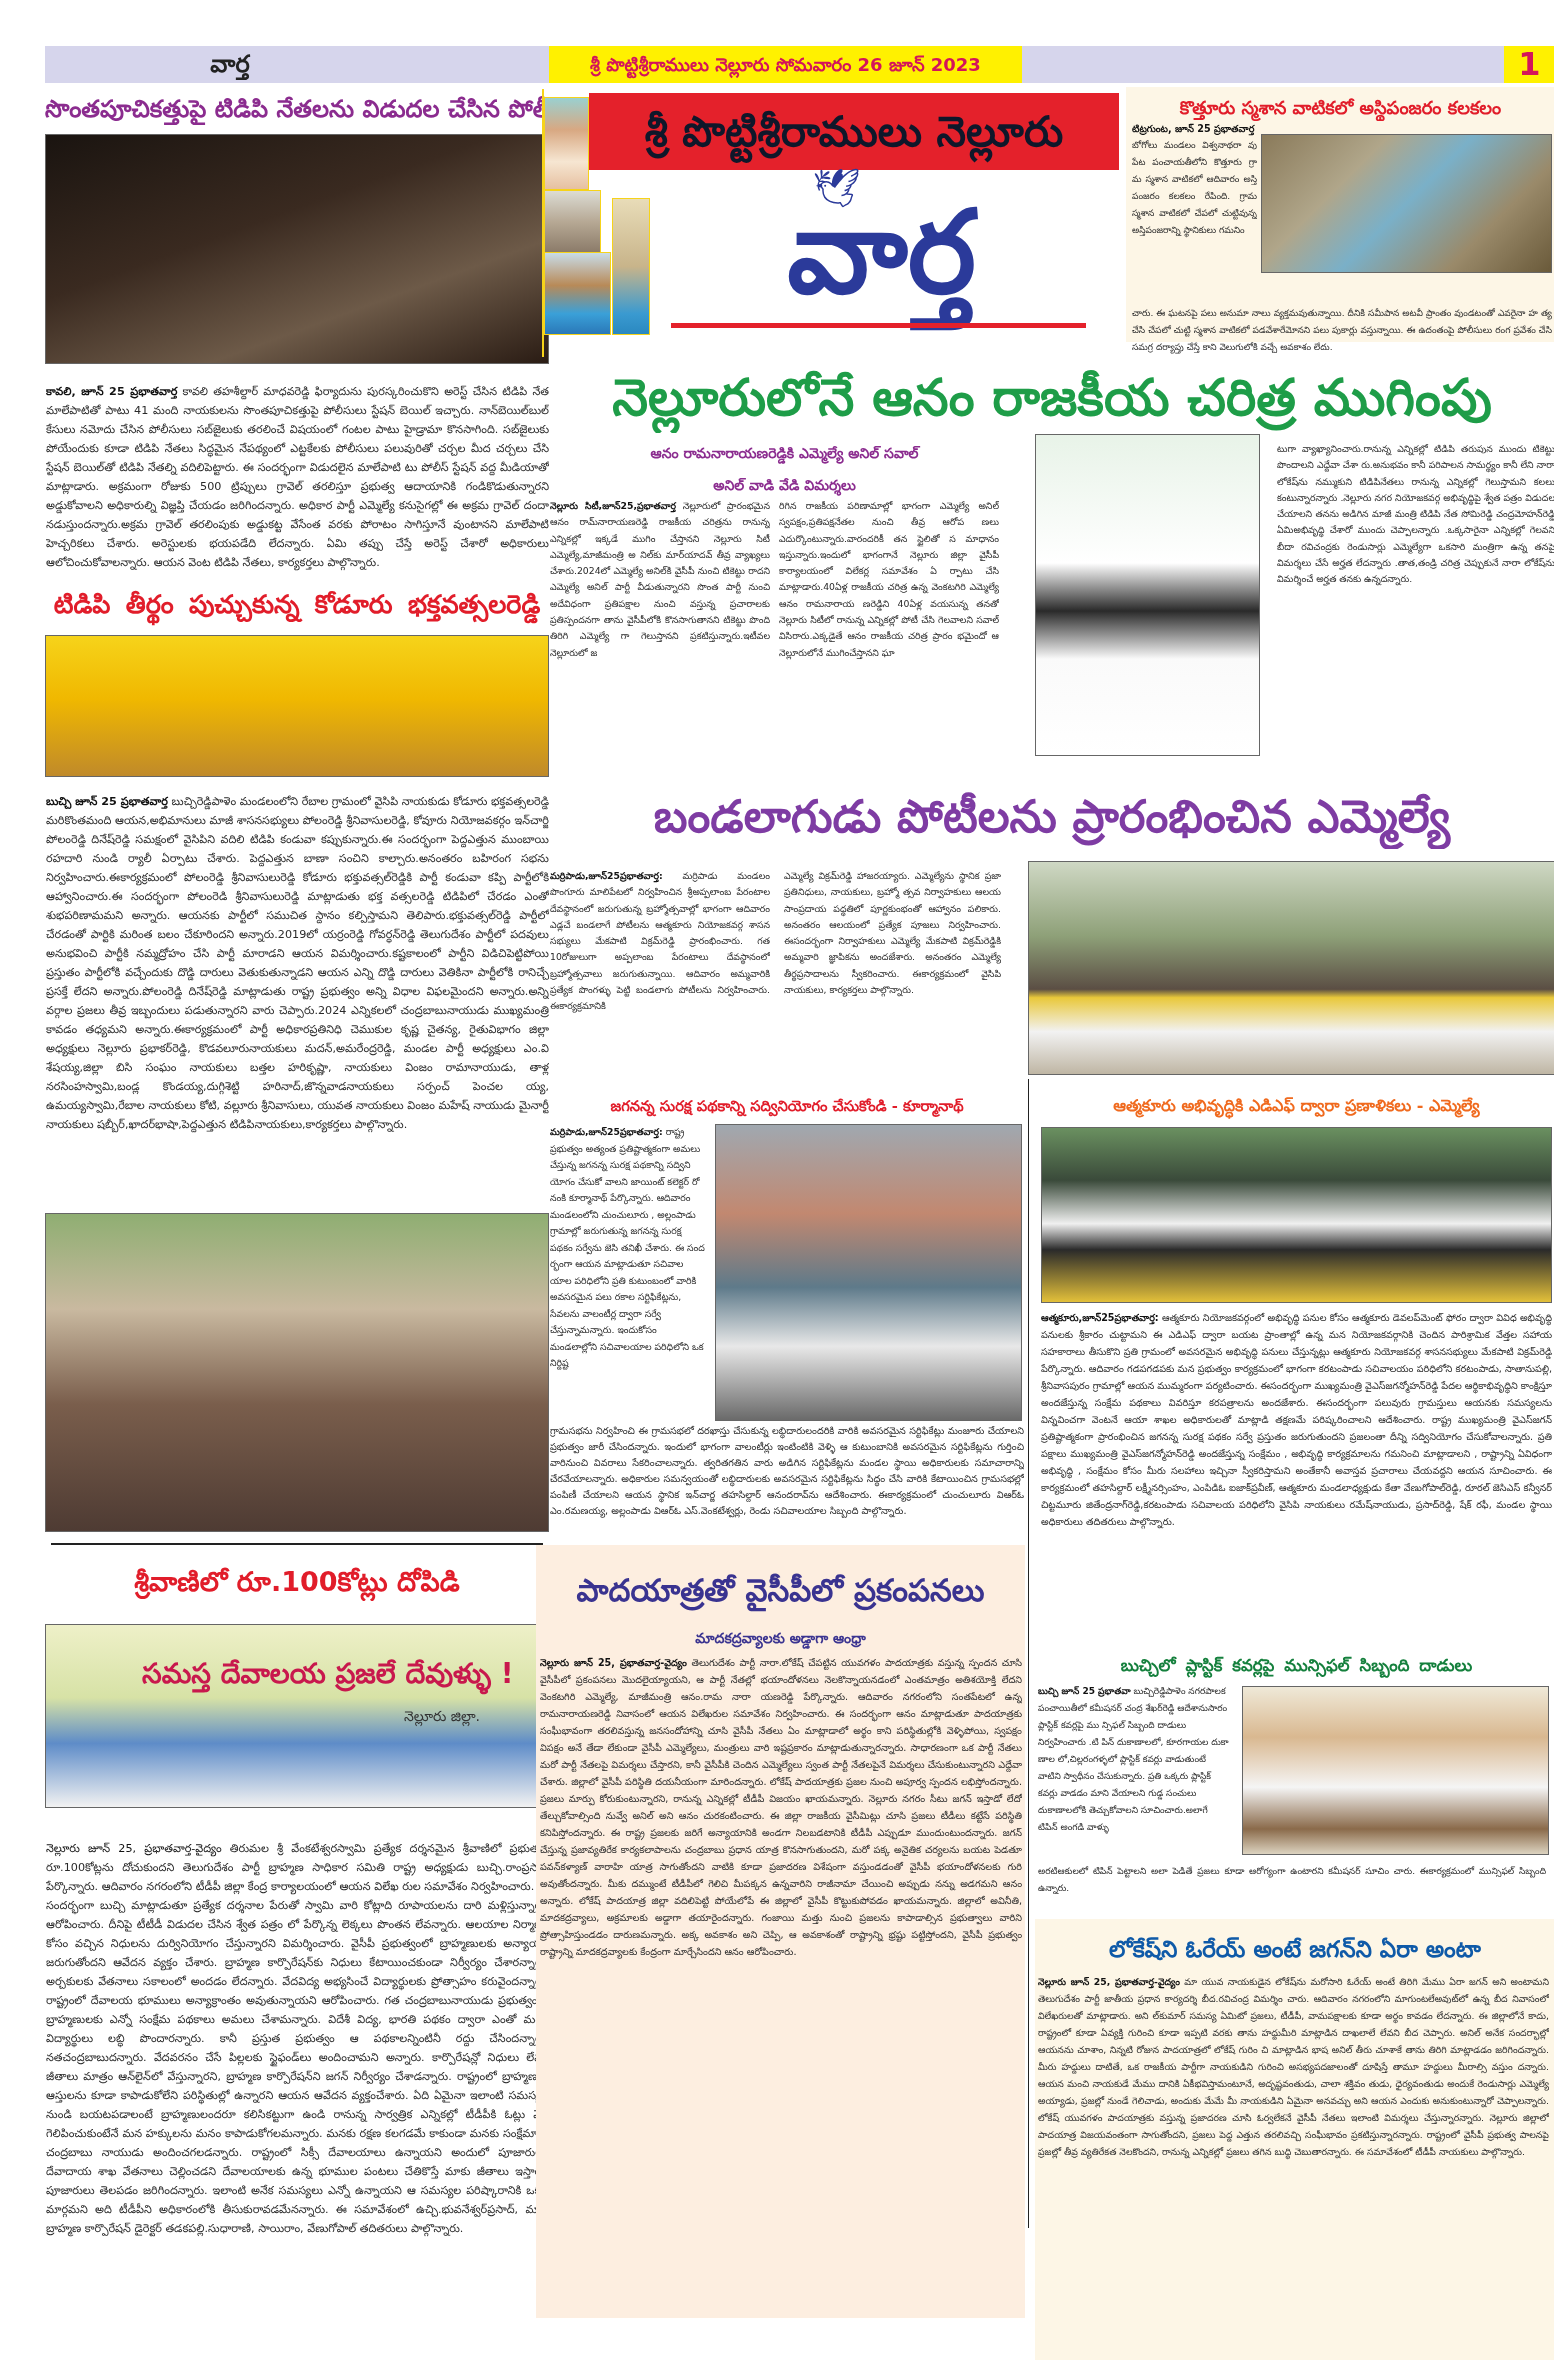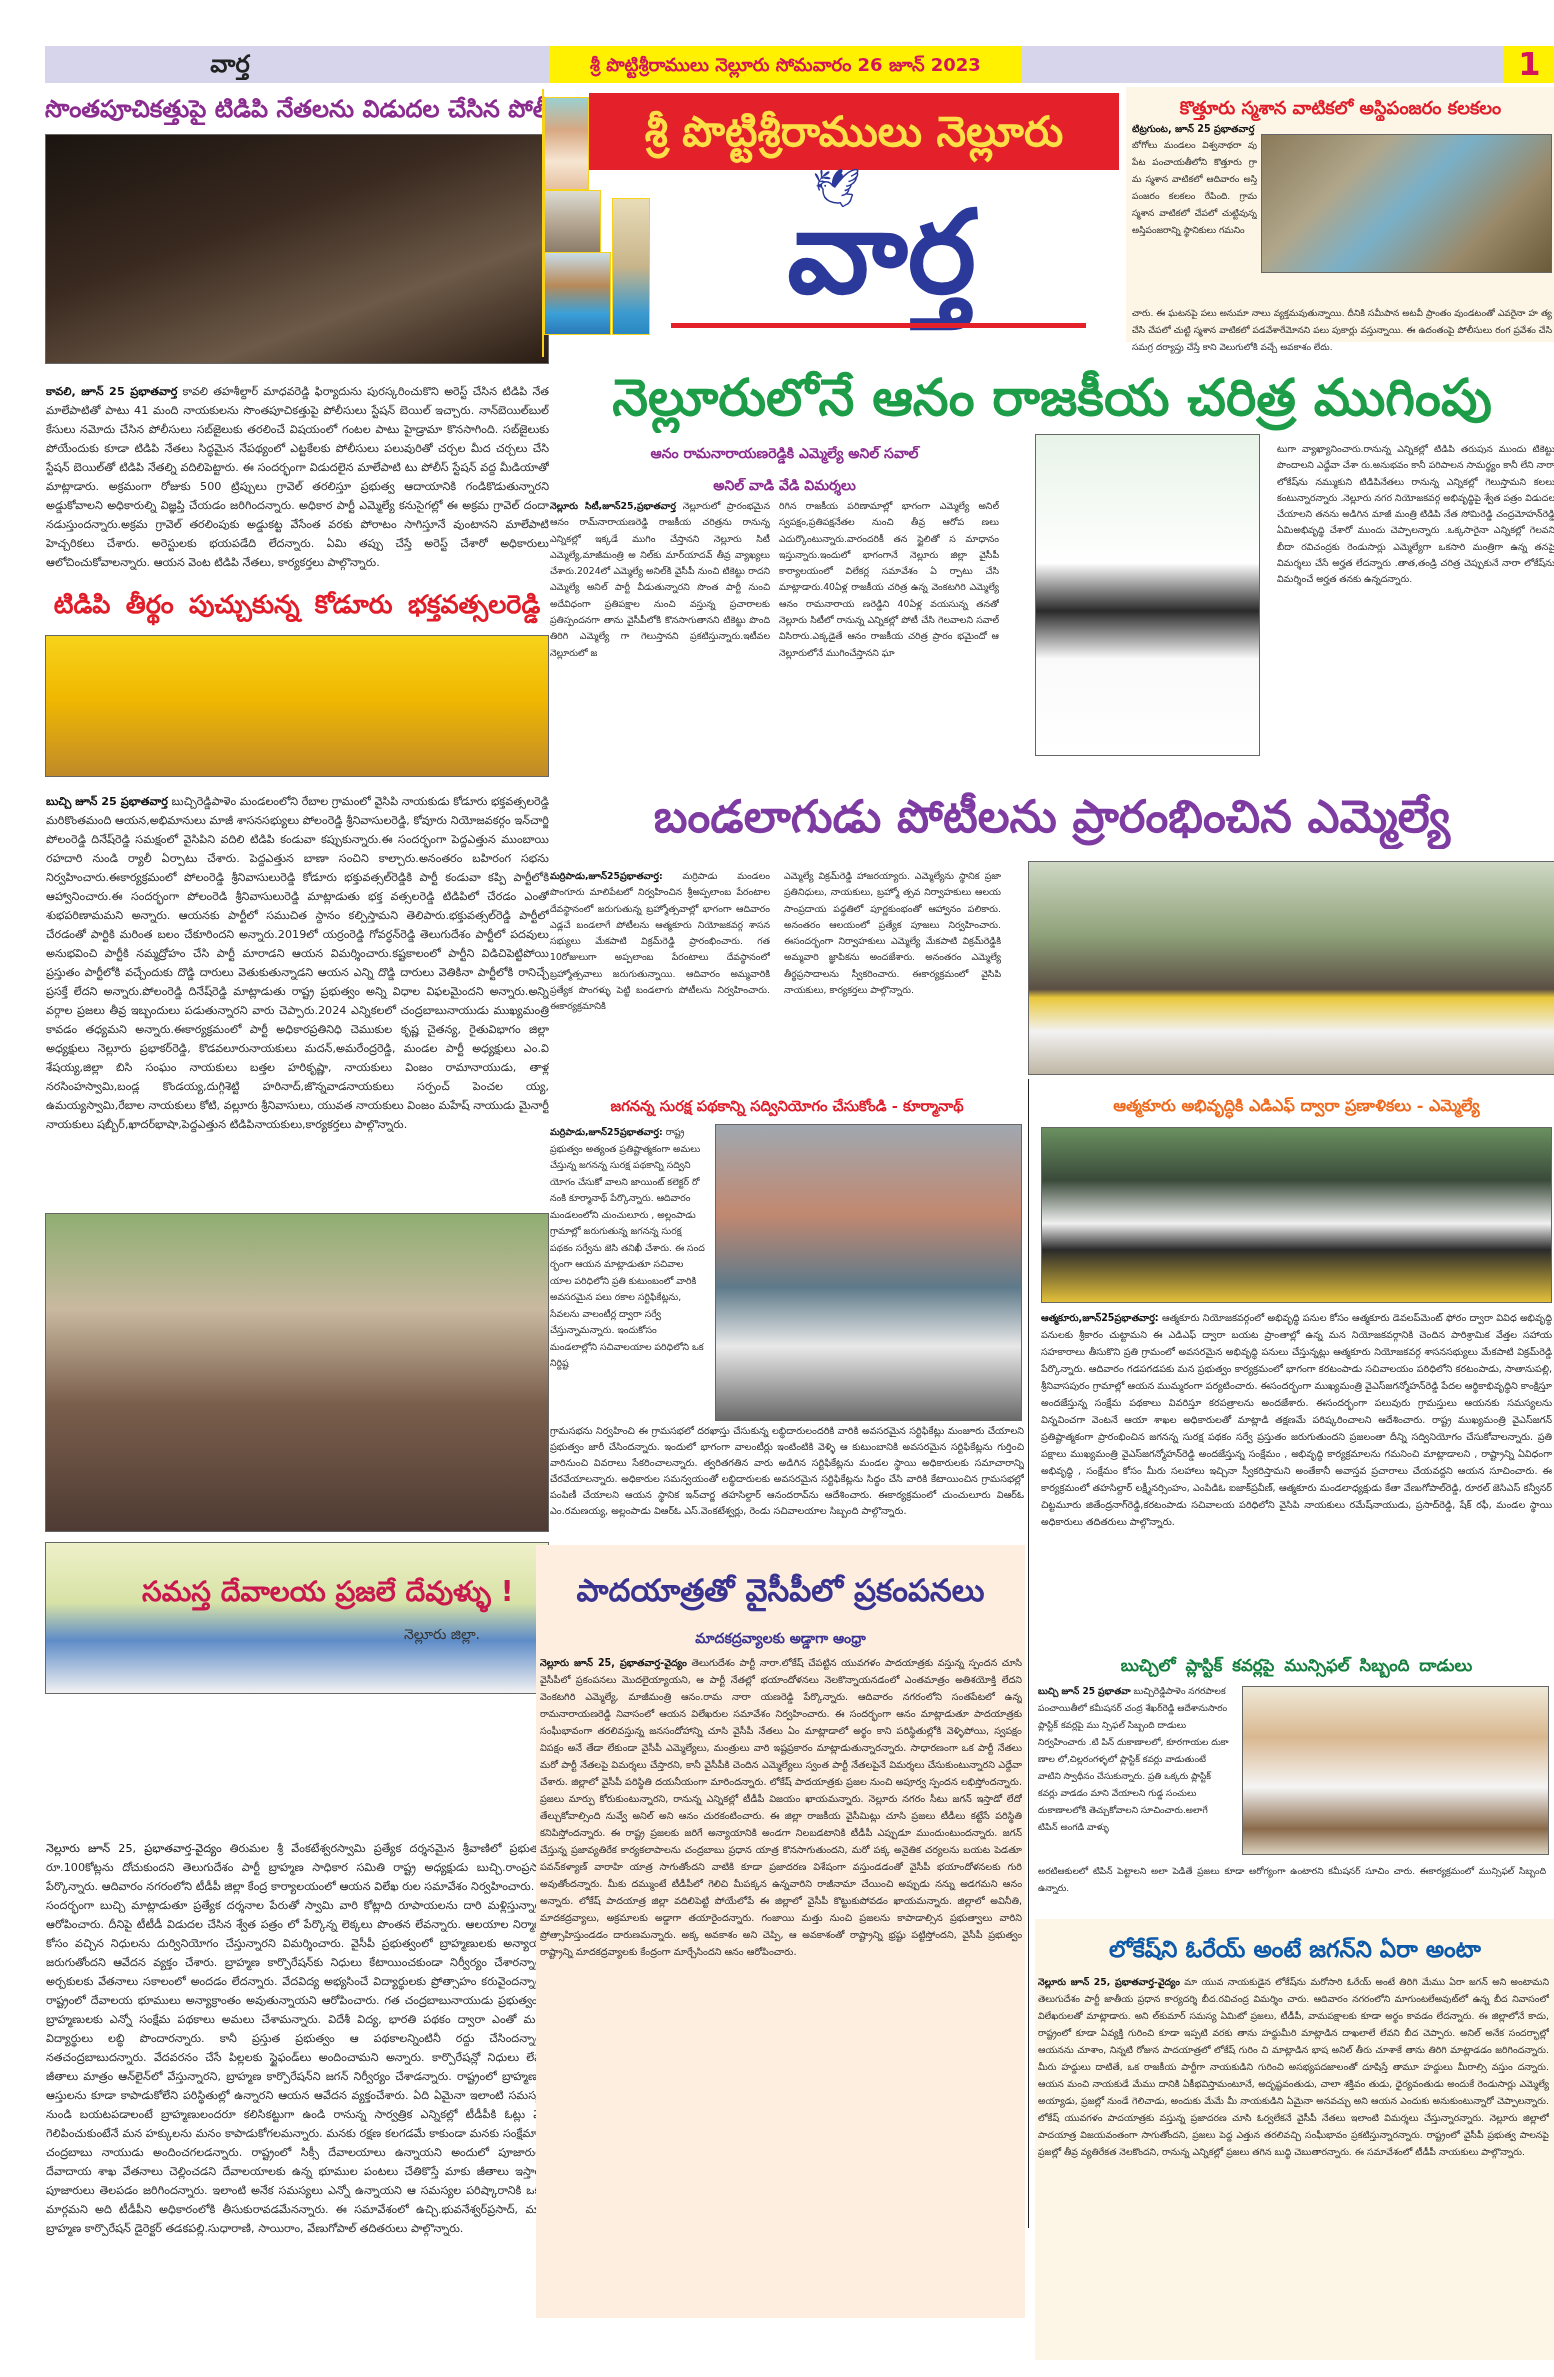--- a/index.html
+++ b/index.html
@@ -42,21 +42,21 @@
   .ph-skel { background: linear-gradient(135deg, #8a7a5a 0%, #b0a68a 30%, #7ab0c8 50%, #9a8a6a 75%, #6a5a3a 100%); }
   .ph-plastic { background: linear-gradient(180deg, #efe9d8 0%, #d9b890 30%, #f5f5f5 60%, #8a6a4a 85%, #dcd3c0 100%); }
 
   .cream { background: #fdf6e6; }
   .peach { background: #fdeee0; }
 
   .rule-v { background: #222; width: 1.3px; }
   .rule-h { background: #222; height: 1.9px; }
 
   
-  .mast-red { background: #e4212b; color: #fde047; font-weight: bold; font-size: 42px; text-align: center; line-height: 77px; white-space: nowrap; overflow: hidden; }
+  .mast-red { background: #e4212b; color: #0f172a; font-weight: bold; font-size: 42px; text-align: center; line-height: 77px; white-space: nowrap; overflow: hidden; }
   .mast-logo { color: #2b3a9a; font-weight: 900; font-size: 147px; text-align: center; line-height: 147px; font-family: "DejaVu Sans", sans-serif; }
   .mast-underline { background: #e4212b; height: 5.1px; }
   .dove { color: #2b3a9a; font-size: 38px; text-align: center; }
   .tile { border: 1.9px solid #f6d31a; }
   .tile-portrait { background: linear-gradient(180deg, #9ad0d0 0%, #d8a882 35%, #f6e6d2 70%, #e6c0a0 100%); }
   .tile-bridge { background: linear-gradient(180deg, #dcdcd4 0%, #b6a894 50%, #8a7a68 100%); }
   .tile-port { background: linear-gradient(180deg, #c8dce8 0%, #b88a58 40%, #3aa0d8 75%, #2a78b8 100%); }
   .tile-temple { background: linear-gradient(180deg, #e8dcb8 0%, #c8b48a 50%, #3a9ad0 85%, #2a88c0 100%); }
 </style>
 </head>
@@ -77,21 +77,21 @@
 <div class="abs hl red" style="left:45px;top:588px;width:504px;font-size:25.5px;line-height:38px;font-family:Liberation Mono, monospace;">టిడిపి తీర్థం పుచ్చుకున్న కోడూరు భక్తవత్సలరెడ్డి</div>
 <div class="abs photo ph-yellow" style="left:45px;top:635px;width:504px;height:142px;"></div>
 <div class="abs text" style="left:46px;top:792px;width:503px;height:370px;">
   <span class="dl">బుచ్చి జూన్ 25 ప్రభాతవార్త</span>
   <span>బుచ్చిరెడ్డిపాళెం మండలంలోని రేబాల గ్రామంలో వైసిపి నాయకుడు కోడూరు భక్తవత్సలరెడ్డి మరికొంతమంది ఆయన,అభిమానులు మాజీ శాసనసభ్యులు పోలంరెడ్డి శ్రీనివాసులరెడ్డి, కోవూరు నియోజవకర్గం ఇన్‌చార్జి పోలంరెడ్డి దినేష్‌రెడ్డి సమక్షంలో వైసిపిని వదిలి టిడిపి కండువా కప్పుకున్నారు.ఈ సందర్భంగా పెద్దఎత్తున ముంబాయి రహదారి నుండి ర్యాలీ ఏర్పాటు చేశారు. పెద్దఎత్తున బాణా సంచిని కాల్చారు.అనంతరం బహిరంగ సభను నిర్వహించారు.ఈకార్యక్రమంలో పోలంరెడ్డి శ్రీనివాసులురెడ్డి కోడూరు భక్తువత్సల్‌రెడ్డికి పార్టీ కండువా కప్పి పార్టీలోకి ఆహ్వానించారు.ఈ సందర్భంగా పోలంరెడి శ్రీనివాసులురెడ్డి మాట్లాడుతు భక్త వత్సలరెడ్డి టిడిపిలో చేరడం ఎంతో శుభపరిణామమని అన్నారు. ఆయనకు పార్టీలో సముచిత స్దానం కల్పిస్తామని తెలిపారు.భక్తువత్సల్‌రెడ్డి పార్టీలో చేరడంతో పార్టికి మరింత బలం చేకూరిందని అన్నారు.2019లో యర్రంరెడ్డి గోవర్ధన్‌రెడ్డి తెలుగుదేశం పార్టీలో పదవులు అనుభవించి పార్టీకి నమ్మద్రోహం చేసి పార్టీ మారాడని ఆయన విమర్శించారు.కష్టకాలంలో పార్టీని విడిచిపెట్టిపోయి ప్రస్తుతం పార్టీలోకి వచ్చేందుకు దొడ్డి దారులు వెతుకుతున్నాడని ఆయన ఎన్ని దొడ్డి దారులు వెతికినా పార్టీలోకి రానిచ్చే ప్రసక్తే లేదని అన్నారు.పోలంరెడ్డి దినేష్‌రెడ్డి మాట్లాడుతు రాష్ట్ర ప్రభుత్వం అన్ని విధాల విఫలమైందని అన్నారు.అన్ని వర్గాల ప్రజలు తీవ్ర ఇబ్బందులు పడుతున్నారని వారు చెప్పారు.2024 ఎన్నికలలో చంద్రబాబునాయుడు ముఖ్యమంత్రి కావడం తధ్యమని అన్నారు.ఈకార్యక్రమంలో పార్టీ అధికారప్రతినిధి చెముకుల కృష్ణ చైతన్య, రైతువిభాగం జిల్లా అధ్యక్షులు నెల్లూరు ప్రభాకర్‌రెడ్డి, కొడవలూరునాయకులు మదన్,అమరేంద్రరెడ్డి, మండల పార్టీ అధ్యక్షులు ఎం.వి శేషయ్య,జిల్లా బిసి సంఘం నాయకులు బత్తల హరికృష్ణా, నాయకులు వింజం రామానాయుడు, తాళ్ల నరసింహస్వామి,బండ్ల కొండయ్య,దుగ్గిశెట్టి హరినాద్,జొన్నవాడనాయకులు సర్పంచ్ పెంచల య్య, ఉమయ్యస్వామి,రేబాల నాయకులు కోటి, వల్లూరు శ్రీనివాసులు, యువత నాయకులు వింజం మహేష్ నాయుడు మైనార్టీ నాయకులు షబ్బీర్,ఖాదర్‌భాషా,పెద్దఎత్తున టిడిపినాయకులు,కార్యకర్తలు పాల్గొన్నారు.</span>
 </div>
 <div class="abs photo ph-crowd" style="left:45px;top:1213px;width:504px;height:319px;"></div>
 <div class="abs rule-h" style="left:51px;top:1543px;width:492px;"></div>
 
 <div class="abs hl red" style="left:45px;top:1563px;width:504px;font-size:27px;line-height:38px;">శ్రీవాణిలో రూ.100కోట్లు దోపిడి</div>
-<div class="abs photo ph-press" style="left:45px;top:1542px;width:504px;height:152px;">
+<div class="abs photo ph-press" style="left:45px;top:1624px;width:504px;height:184px;">
   <div style="position:absolute;left:96px;top:32px;font-size:28px;font-weight:bold;color:#c8184d;white-space:nowrap;">సమస్త దేవాలయ ప్రజలే దేవుళ్ళు !</div>
   <div style="position:absolute;left:358px;top:83px;font-size:14px;color:#333;">నెల్లూరు జిల్లా.</div>
 </div>
 <div class="abs text" style="left:46px;top:1839px;width:503px;height:536px;">
   <span class="dl" style="font-weight:normal">నెల్లూరు జూన్ 25, ప్రభాతవార్త-వైద్యం</span>
   <span>తిరుమల శ్రీ వేంకటేశ్వరస్వామి ప్రత్యేక దర్శనమైన శ్రీవాణిలో ప్రభుత్వం రూ.100కోట్లను దోచుకుందని తెలుగుదేశం పార్టీ బ్రాహ్మణ సాధికార సమితి రాష్ట్ర అధ్యక్షుడు బుచ్చి.రాంప్రసాద్ పేర్కొన్నారు. ఆదివారం నగరంలోని టీడీపీ జిల్లా కేంద్ర కార్యాలయంలో ఆయన విలేఖ రుల సమావేశం నిర్వహించారు. ఈ సందర్భంగా బుచ్చి మాట్లాడుతూ ప్రత్యేక దర్శనాల పేరుతో స్వామి వారి కోట్లాది రూపాయలను దారి మళ్లిస్తున్నారని ఆరోపించారు. దీనిపై టీటీడీ విడుదల చేసిన శ్వేత పత్రం లో పేర్కొన్న లెక్కలు పొంతన లేవన్నారు. ఆలయాల నిర్మాణం కోసం వచ్చిన నిధులను దుర్వినియోగం చేస్తున్నారని విమర్శించారు. వైసీపీ ప్రభుత్వంలో బ్రాహ్మణులకు అన్యాయం జరుగుతోందని ఆవేదన వ్యక్తం చేశారు. బ్రాహ్మణ కార్పొరేషన్‌కు నిధులు కేటాయించకుండా నిర్వీర్యం చేశారన్నారు. అర్చకులకు వేతనాలు సకాలంలో అందడం లేదన్నారు. వేదవిద్య అభ్యసించే విద్యార్థులకు ప్రోత్సాహం కరువైందన్నారు. రాష్ట్రంలో దేవాలయ భూములు అన్యాక్రాంతం అవుతున్నాయని ఆరోపించారు. గత చంద్రబాబునాయుడు ప్రభుత్వంలో బ్రాహ్మణులకు ఎన్నో సంక్షేమ పథకాలు అమలు చేశామన్నారు. విదేశీ విద్య, భారతి పథకం ద్వారా ఎంతో మంది విద్యార్థులు లబ్ధి పొందారన్నారు. కానీ ప్రస్తుత ప్రభుత్వం ఆ పథకాలన్నింటినీ రద్దు చేసిందన్నారు. నతచంద్రబాబుదన్నారు. వేదవరనం చేసే పిల్లలకు స్టైఫండ్‌లు అందించామని అన్నారు. కార్పొరేషన్లో నిధులు లేవు, జీతాలు మాత్రం ఆన్‌లైన్‌లో వేస్తున్నారని, బ్రాహ్మణ కార్పొరేషన్‌ని జగన్ నిర్వీర్యం చేశాడన్నారు. రాష్ట్రంలో బ్రాహ్మణుల ఆస్తులను కూడా కాపాడుకోలేని పరిస్థితుల్లో ఉన్నారని ఆయన ఆవేదన వ్యక్తంచేశారు. ఏది ఏమైనా ఇలాంటి సమస్యల నుండి బయటపడాలంటే బ్రాహ్మణులందరూ కలిసికట్టుగా ఉండి రానున్న సార్వత్రిక ఎన్నికల్లో టీడీపీకి ఓట్లు వేసి గెలిపించుకుంటేనే మన హక్కులను మనం కాపాడుకోగలమన్నారు. మనకు రక్షణ కలగడమే కాకుండా మనకు సంక్షేమాన్ని చంద్రబాబు నాయుడు అందించగలడన్నారు. రాష్ట్రంలో సిక్సీ దేవాలయాలు ఉన్నాయని అందులో పూజారులకి దేవాదాయ శాఖ వేతనాలు చెల్లించడని దేవాలయాలకు ఉన్న భూముల పంటలు చేతికొస్తే మాకు జీతాలు ఇస్తారని పూజారులు తెలపడం జరిగిందన్నారు. ఇలాంటి అనేక సమస్యలు ఎన్నో ఉన్నాయని ఆ సమస్యల పరిష్కారానికి ఒకటే మార్గమని అది టీడీపీని అధికారంలోకి తీసుకురావడమేనన్నారు. ఈ సమావేశంలో ఉచ్చి.భువనేశ్వర్‌ప్రసాద్, మాజీ బ్రాహ్మణ కార్పొరేషన్ డైరెక్టర్ తడకపల్లి.సుధారాణి, సాయిరాం, వేణుగోపాల్ తదితరులు పాల్గొన్నారు.</span>
 </div>
 
 <div class="abs" style="left:542px;top:89px;width:575px;height:268px;border-left:2.6px solid #f6d31a;"></div>
 <div class="abs tile tile-portrait" style="left:544px;top:97px;width:45px;height:93px;"></div>

